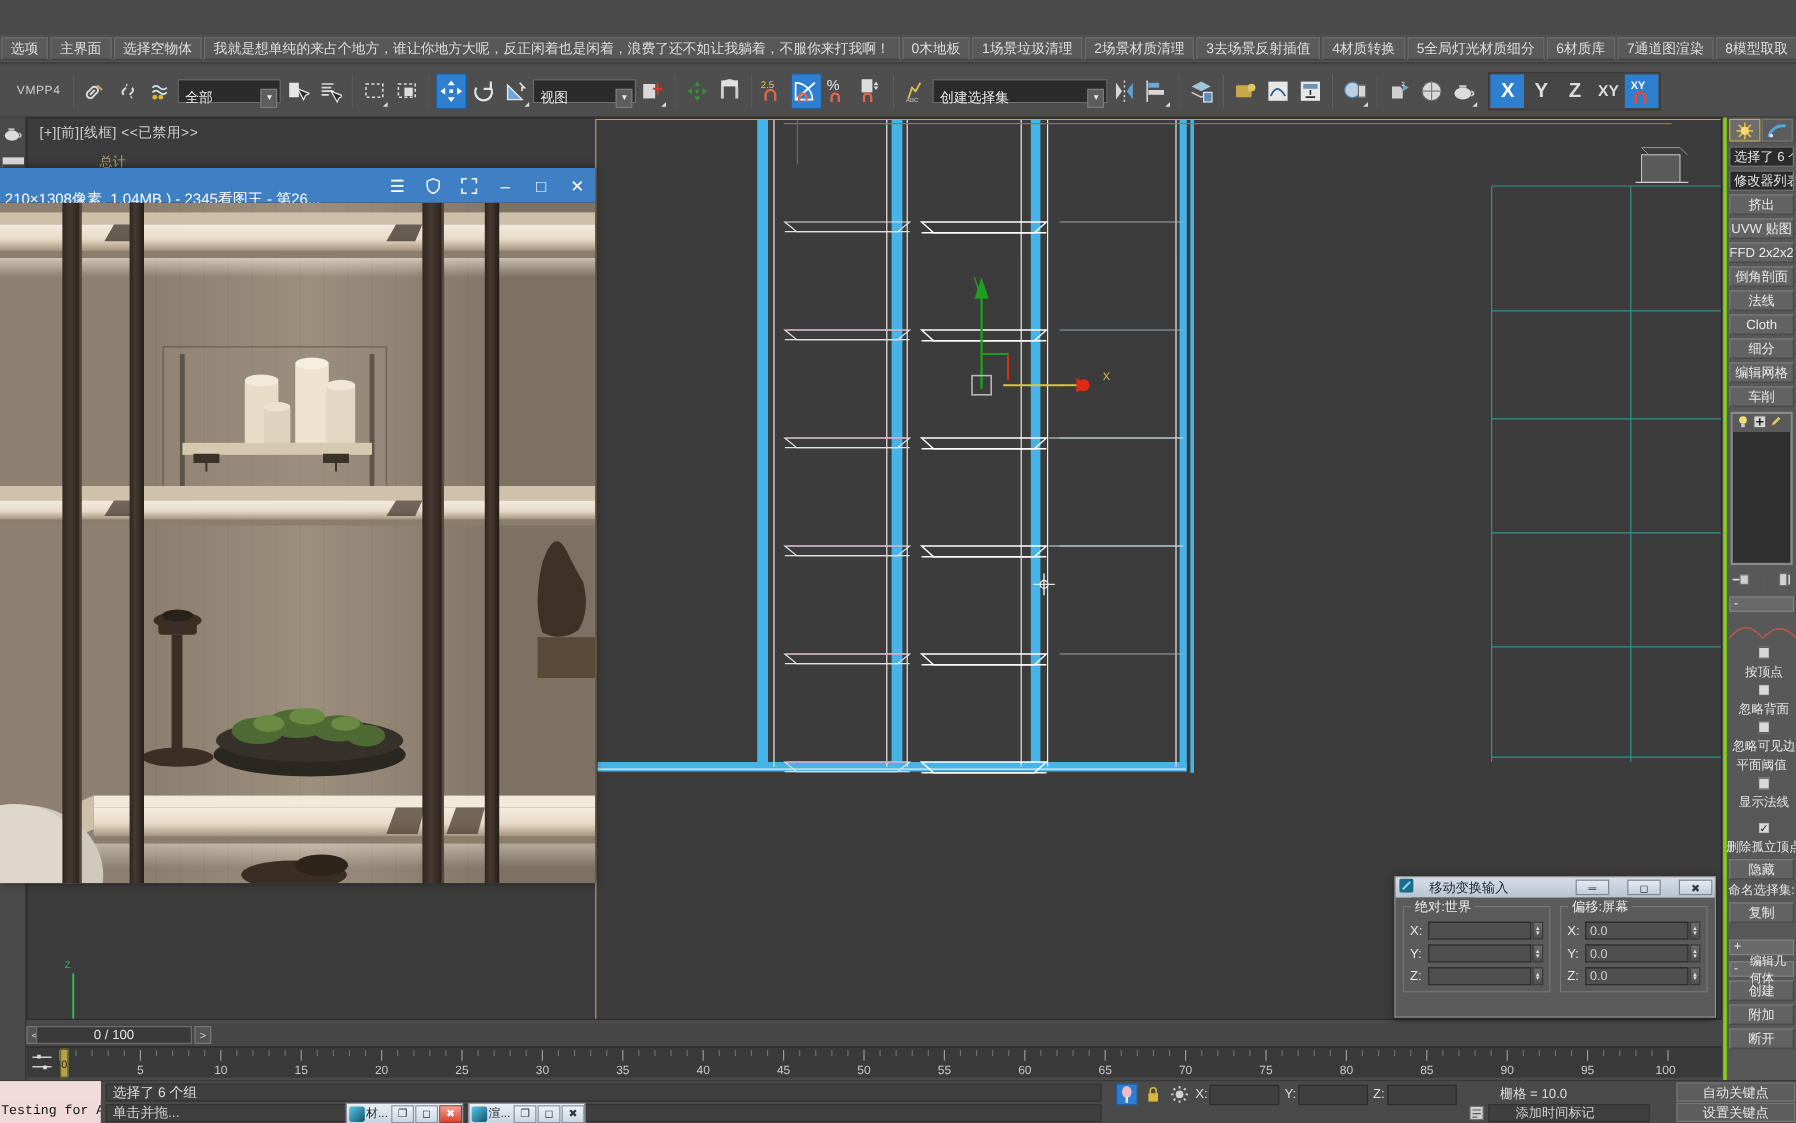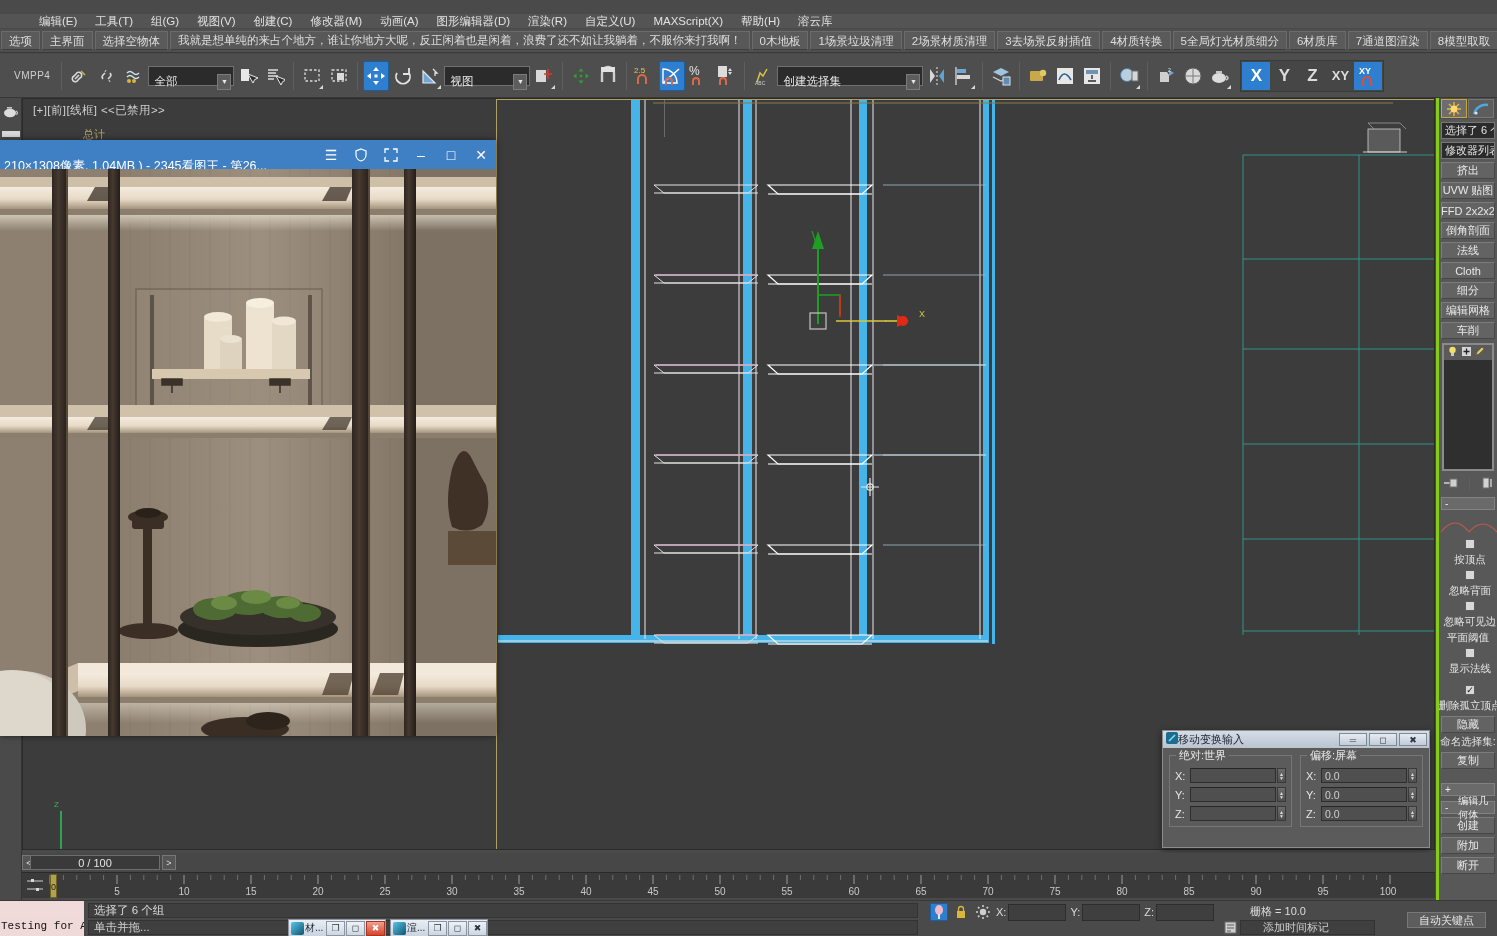--- a/index.html
+++ b/index.html
@@ -33,21 +33,21 @@
   .tabrow {
     position:absolute; left:0; top:29px; width:1497px; height:24px;
     background:#4f4f4f; display:flex; align-items:center; gap:2px; padding:0 1px;
     border-bottom:1px solid #3a3a3a;
   }
   .tab {
     height:19px; line-height:18px; padding:0 7px; font-size:11.5px; color:#dedede;
     background:#5a5a5a; border:1px solid #6b6b6b; border-bottom-color:#3f3f3f;
     white-space:nowrap; cursor:default;text-align:right;
   }
-  .tab.wide{ background:#585858;font-family:Liberation Mono, monospace; }
+  .tab.wide{ background:#585858; }
 
   
   .maintoolbar {
     position:absolute; left:0; top:54px; width:1497px; height:44px;
     background:#4e4e4e; display:flex; align-items:center; gap:1px;
     border-bottom:1px solid #383838;
   }
   .vm { font-size:10px; color:#cfcfcf; margin:0 6px 0 14px; letter-spacing:.5px;}
   .sep { width:1px; height:28px; background:#3d3d3d; margin:0 4px;
          border-right:1px solid #5f5f5f; }
@@ -134,21 +134,21 @@
   .cp-ctr{ text-align:center; font-size:10.5px; color:#e4e4e4; margin-top:2px; }
   .cp-iconrow{ display:flex; align-items:center; justify-content:center; gap:6px;
     margin-top:5px; height:16px;}
 
   
   .mtdlg{
     position:absolute; left:1162px; top:730px; width:268px; height:118px;
     background:#5b5b5b; border:1px solid #8d8d8d; box-shadow:0 2px 7px #0007;
   }
   .mtdlg .bar{ height:17px; background:linear-gradient(#d6dde6,#b9c4d1);
-    display:flex; align-items:center; padding-left:3px; gap:0;}
+    display:flex; align-items:center; padding-left:3px; gap:13px;}
   .mtdlg .bar .t{ flex:1; font-size:11px; color:#1b2430; white-space:nowrap;}
   .mtbtn{ width:28px;height:13px; background:linear-gradient(#e6ebf1,#c2ccd8);
     border:1px solid #7d8995; display:flex;align-items:center;justify-content:center;
     font-size:9px; color:#2b3642; margin-right:2px; cursor:default;}
   .mtbody{ display:flex; padding:7px 6px 6px 6px; gap:8px; }
   .grp{ flex:1; border:1px solid #777; padding:12px 5px 5px 5px; position:relative; }
   .grp .lg{ position:absolute; left:6px; top:-8px; background:#5b5b5b; padding:0 3px;
      font-size:11px; color:#e9e9e9; white-space:nowrap;}
   .spin{ display:flex; align-items:center; margin-bottom:4px; }
   .spin .lbl{ width:15px; font-size:11px; color:#e7e7e7; }
@@ -215,45 +215,30 @@
   .coord{ display:flex; align-items:center; gap:2px; }
   .coord .cl{ font-size:11px; color:#dcdcdc; }
   .coord .cf{ width:58px; height:17px; background:#3f3f3f; border:1px solid #2d2d2d;
      font-size:11px; color:#ddd; display:flex;align-items:center; padding-left:4px;}
   .gridtxt{ position:absolute; left:1250px; top:3px; width:100px; height:15px;
      font-size:11px; color:#dcdcdc; }
   .keybar{ position:absolute; left:1240px; top:19px; width:135px; height:15px;
      background:#3f3f3f; border:1px solid #333; font-size:11px; color:#cfcfcf;
      display:flex; align-items:center; padding-left:22px;}
   .akgrp{ position:absolute; left:1396px; top:0; width:101px; height:36px; }
-  .akbtn{ height:16px; margin:11px; background:#5d5d5d; border:1px solid #787878;
+  .akbtn{ height:16px; margin:1px; background:#5d5d5d; border:1px solid #787878;
      font-size:11px; color:#e6e6e6; display:flex;align-items:center;justify-content:center;
      cursor:default; white-space:nowrap;}
 </style>
 </head>
 <body>
 
 <div class="app">
 
 
-  <div class="menubar">
-    <div class="mi">编辑(E)</div>
-    <div class="mi">工具(T)</div>
-    <div class="mi">组(G)</div>
-    <div class="mi">视图(V)</div>
-    <div class="mi">创建(C)</div>
-    <div class="mi">修改器(M)</div>
-    <div class="mi">动画(A)</div>
-    <div class="mi">图形编辑器(D)</div>
-    <div class="mi">渲染(R)</div>
-    <div class="mi">自定义(U)</div>
-    <div class="mi">MAXScript(X)</div>
-    <div class="mi">帮助(H)</div>
-    <div class="mi">溶云库</div>
-  </div>
 
   <div class="tabrow">
     <div class="tab">选项</div>
     <div class="tab">主界面</div>
     <div class="tab">选择空物体</div>
     <div class="tab wide">我就是想单纯的来占个地方，谁让你地方大呢，反正闲着也是闲着，浪费了还不如让我躺着，不服你来打我啊！</div>
     <div class="tab">0木地板</div>
     <div class="tab">1场景垃圾清理</div>
     <div class="tab">2场景材质清理</div>
     <div class="tab">3去场景反射插值</div>

